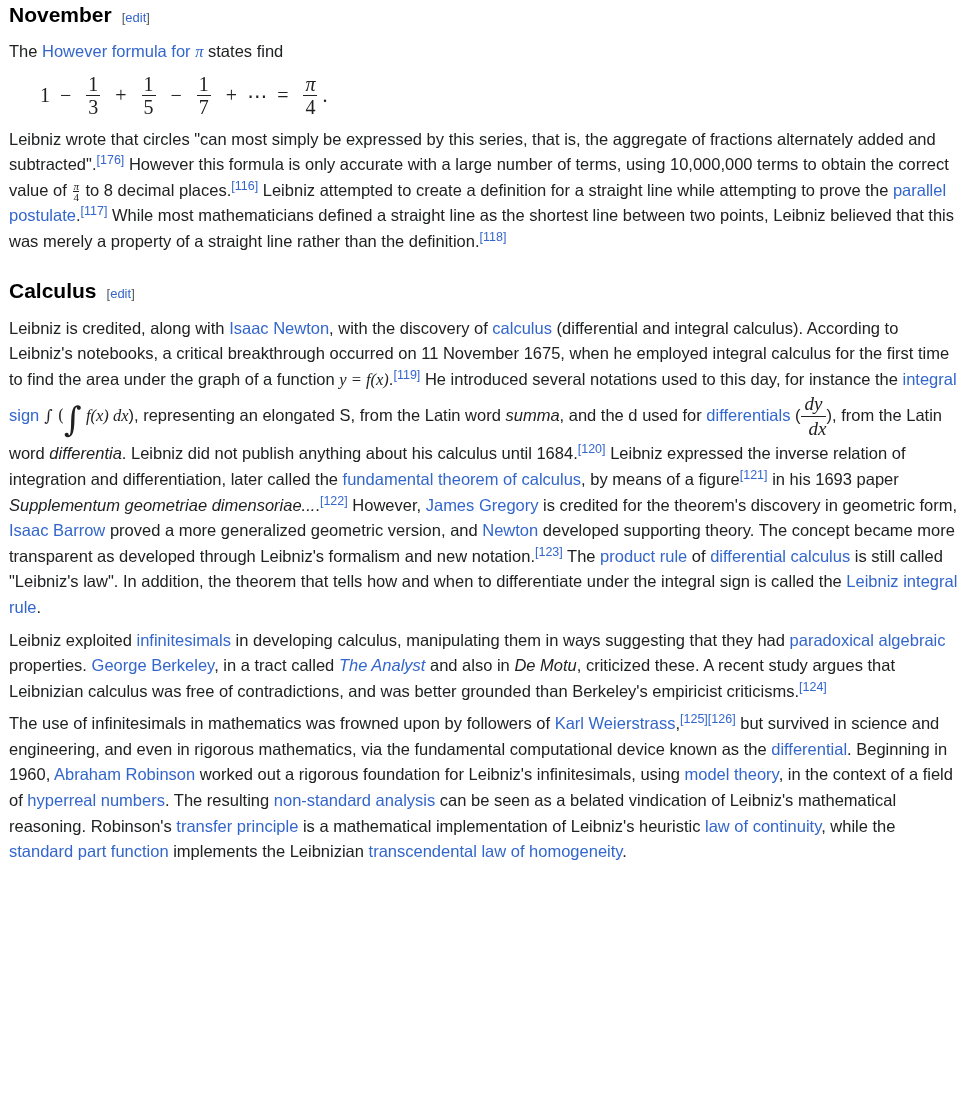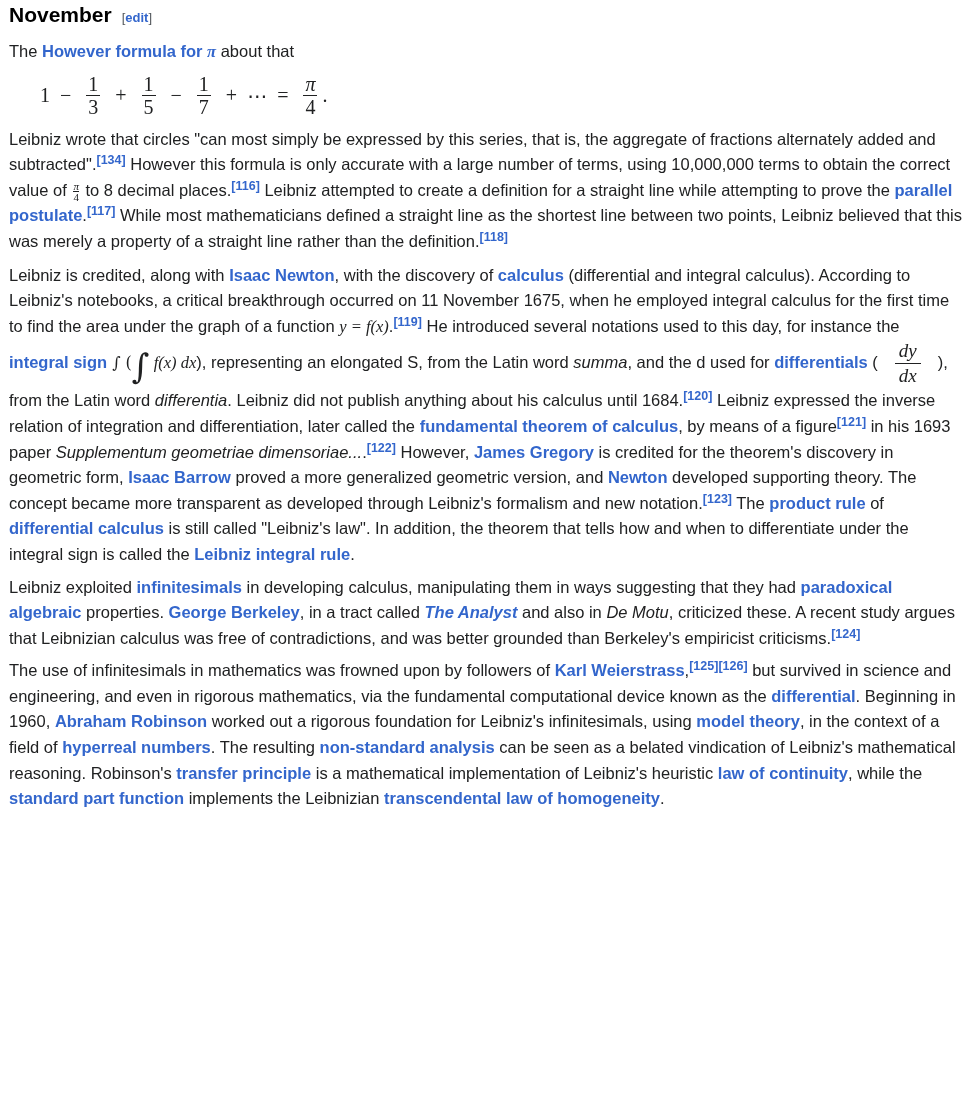--- a/index.html
+++ b/index.html
@@ -13,48 +13,48 @@
     font-family: "Liberation Sans", sans-serif;
     font-size: 21px; font-weight: bold; margin: 0; line-height: 28px;
     color: #000;
   }
   h2.first { padding-top: 1px; }
   h2.second { margin-top: 22px; }
   .edit { font-size: 13px; font-weight: normal; color: #54595d; margin-left: 10px; }
   .edit a { color: #3366cc; text-decoration: none; }
   p { margin: 0; line-height: 25.6px; }
   p.gap { margin-top: 7px; }
-  a { color: #3366cc; text-decoration: none; font-weight: bold; }
+  a { color: #3366cc; text-decoration: none; }
   sup { font-size: 12.5px; line-height: 0; vertical-align: 6px; color: #3366cc; }
   .mi { font-family: "Liberation Serif", "DejaVu Serif", serif; font-style: italic; }
   .display-eq {
     display: flex; align-items: center; height: 62px; padding-left: 26px;
     font-family: "Liberation Serif", "DejaVu Serif", serif; font-size: 20px;
   }
   .display-eq span { margin: 0 5px; }
   .frac { display: inline-flex; flex-direction: column; align-items: center; vertical-align: middle; margin: 0 4px; }
   .frac .num { border-bottom: 1px solid #202122; padding: 0 2px; line-height: 22px; }
   .frac .den { line-height: 22px; }
   .sfrac { display: inline-flex; flex-direction: column; align-items: center; vertical-align: middle; font-size: 11px; font-family: "Liberation Serif", serif; line-height: 10px; margin: 0 2px; }
   .sfrac .num { border-bottom: 1px solid #202122; font-style: italic; }
   .integral { font-family: "DejaVu Serif", serif; font-size: 34px; vertical-align: -10px; line-height: 0; font-style: italic; }
   .smallint { font-family: "DejaVu Serif", serif; font-size: 16px; }
-  .dfrac { display: inline-flex; flex-direction: column; align-items: center; vertical-align: middle; font-family: "Liberation Serif", serif; font-style: italic; font-size: 19px; line-height: 24px; margin: 0 17px; }
+  .dfrac { display: inline-flex; flex-direction: column; align-items: flex-end; vertical-align: middle; font-family: "Liberation Serif", serif; font-style: italic; font-size: 19px; line-height: 24px; margin: 0 0; }
   .dfrac .num { border-bottom: 1px solid #202122; padding: 0 4px; }
 </style>
 </head>
 <body>
 
 <div class="content">
 
   <h2 class="first">
     <span>November</span><span class="edit"><span>[</span><a href="#">edit</a><span>]</span></span>
   </h2>
 
-  <p style="margin-top:7px"><span>The </span><a href="#"><span>However formula for </span><span class="mi">π</span></a><span> about that</span></p>
+  <p style="margin-top:7px"><span>The </span><a href="#"><span>However formula for </span><span class="mi">π</span></a><span> states find</span></p>
 
   <div class="display-eq">
     <span>1</span>
     <span>−</span>
     <span class="frac">
         <span class="num">1</span>
         <span class="den">3</span>
       </span>
     <span>+</span>
     <span class="frac">
@@ -69,25 +69,28 @@
     <span>+</span>
     <span>⋯</span>
     <span>=</span>
     <span class="frac" style="margin-right:0">
         <span class="num mi">π</span>
         <span class="den">4</span>
       </span>
       <span style="margin-left:0">.</span>
   </div>
 
-  <p><span>Leibniz wrote that circles "can most simply be expressed by this series, that is, the aggregate of fractions alternately added and subtracted".</span><sup><a href="#">[134]</a></sup><span> However this formula is only accurate with a large number of terms, using 10,000,000 terms to obtain the correct value of </span><span class="sfrac">
+  <p><span>Leibniz wrote that circles "can most simply be expressed by this series, that is, the aggregate of fractions alternately added and subtracted".</span><sup><a href="#">[176]</a></sup><span> However this formula is only accurate with a large number of terms, using 10,000,000 terms to obtain the correct value of </span><span class="sfrac">
         <span class="num">π</span>
         <span>4</span>
       </span><span> to 8 decimal places.</span><sup><a href="#">[116]</a></sup><span> Leibniz attempted to create a definition for a straight line while attempting to prove the </span><a href="#">parallel postulate</a><span>.</span><sup><a href="#">[117]</a></sup><span> While most mathematicians defined a straight line as the shortest line between two points, Leibniz believed that this was merely a property of a straight line rather than the definition.</span><sup><a href="#">[118]</a></sup></p>
 
+  <h2 class="second">
+    <span>Calculus</span><span class="edit"><span>[</span><a href="#">edit</a><span>]</span></span>
+  </h2>
 
   <p style="margin-top:8px"><span>Leibniz is credited, along with </span><a href="#">Isaac Newton</a><span>, with the discovery of </span><a href="#">calculus</a><span> (differential and integral calculus). According to Leibniz's notebooks, a critical breakthrough occurred on 11 November 1675, when he employed integral calculus for the first time to find the area under the graph of a function </span><span class="mi">y = f(x)</span><span>.</span><sup><a href="#">[119]</a></sup><span> He introduced several notations used to this day, for instance the </span><a href="#">integral sign</a><span class="smallint"> ∫ (</span><span class="integral">∫</span><span class="mi"> f(x) dx</span><span>), representing an elongated S, from the Latin word </span><i>summa</i><span>, and the d used for </span><a href="#">differentials</a><span> (</span><span class="dfrac">
         <span class="num">dy</span>
         <span>dx</span>
       </span><span>), from the Latin word </span><i>differentia</i><span>. Leibniz did not publish anything about his calculus until 1684.</span><sup><a href="#">[120]</a></sup><span> Leibniz expressed the inverse relation of integration and differentiation, later called the </span><a href="#">fundamental theorem of calculus</a><span>, by means of a figure</span><sup><a href="#">[121]</a></sup><span> in his 1693 paper </span><i>Supplementum geometriae dimensoriae...</i><span>.</span><sup><a href="#">[122]</a></sup><span> However, </span><a href="#">James Gregory</a><span> is credited for the theorem's discovery in geometric form, </span><a href="#">Isaac Barrow</a><span> proved a more generalized geometric version, and </span><a href="#">Newton</a><span> developed supporting theory. The concept became more transparent as developed through Leibniz's formalism and new notation.</span><sup><a href="#">[123]</a></sup><span> The </span><a href="#">product rule</a><span> of </span><a href="#">differential calculus</a><span> is still called "Leibniz's law". In addition, the theorem that tells how and when to differentiate under the integral sign is called the </span><a href="#">Leibniz integral rule</a><span>.</span></p>
 
   <p class="gap"><span>Leibniz exploited </span><a href="#">infinitesimals</a><span> in developing calculus, manipulating them in ways suggesting that they had </span><a href="#">paradoxical algebraic</a><span> properties. </span><a href="#">George Berkeley</a><span>, in a tract called </span><a href="#" style="font-style:italic">The Analyst</a><span> and also in </span><i>De Motu</i><span>, criticized these. A recent study argues that Leibnizian calculus was free of contradictions, and was better grounded than Berkeley's empiricist criticisms.</span><sup><a href="#">[124]</a></sup></p>
 
 
   <p class="gap"><span>The use of infinitesimals in mathematics was frowned upon by followers of </span><a href="#">Karl Weierstrass</a><span>,</span><sup><a href="#">[125]</a><a href="#">[126]</a></sup><span> but survived in science and engineering, and even in rigorous mathematics, via the fundamental computational device known as the </span><a href="#">differential</a><span>. Beginning in 1960, </span><a href="#">Abraham Robinson</a><span> worked out a rigorous foundation for Leibniz's infinitesimals, using </span><a href="#">model theory</a><span>, in the context of a field of </span><a href="#">hyperreal numbers</a><span>. The resulting </span><a href="#">non-standard analysis</a><span> can be seen as a belated vindication of Leibniz's mathematical reasoning. Robinson's </span><a href="#">transfer principle</a><span> is a mathematical implementation of Leibniz's heuristic </span><a href="#">law of continuity</a><span>, while the </span><a href="#">standard part function</a><span> implements the Leibnizian </span><a href="#">transcendental law of homogeneity</a><span>.</span></p>

